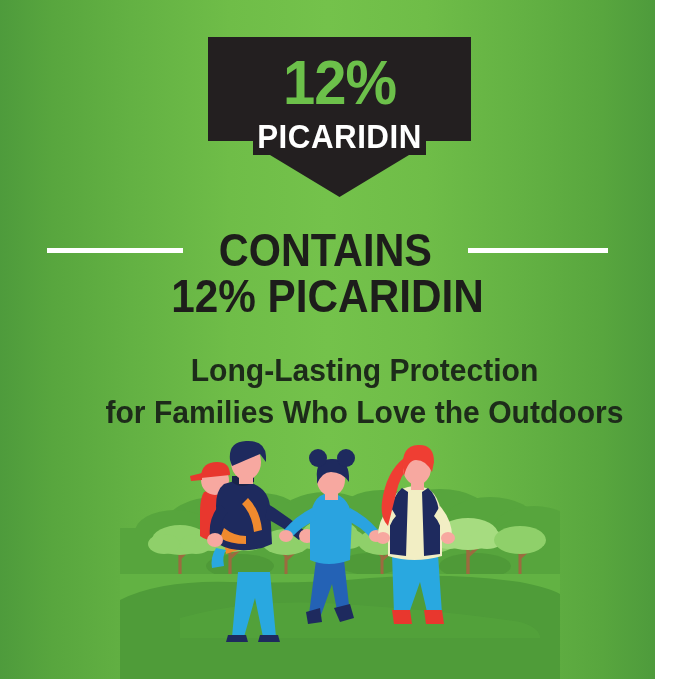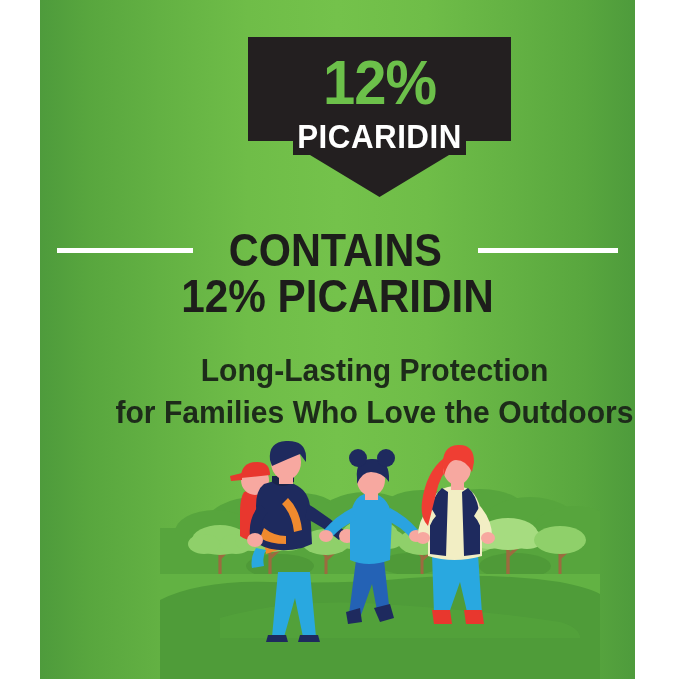--- a/index.html
+++ b/index.html
@@ -3,35 +3,34 @@
 <meta charset="utf-8">
 <title>12% Picaridin Product Infographic</title>
 <style>
   html, body {
     margin: 0;
     padding: 0;
     background: #ffffff;
   }
   #canvas {
     position: relative;
-    width: 595px;
+    width: 655px;
     height: 679px;
     overflow: hidden;
     font-family: "Liberation Sans", sans-serif;
     background: linear-gradient(to right,
       #4e9b3c 0%,
       #58a63e 8%,
       #63b143 20%,
       #6fbd48 35%,
       #74c24b 50%,
       #6fbd48 65%,
       #63b143 80%,
       #58a63e 92%,
       #4e9b3c 100%);
-    margin-left: 40px;
   }
 
   
   #badge {
     position: absolute;
     left: 208px;
     top: 37px;
     width: 263px;
     height: 160px;
   }

